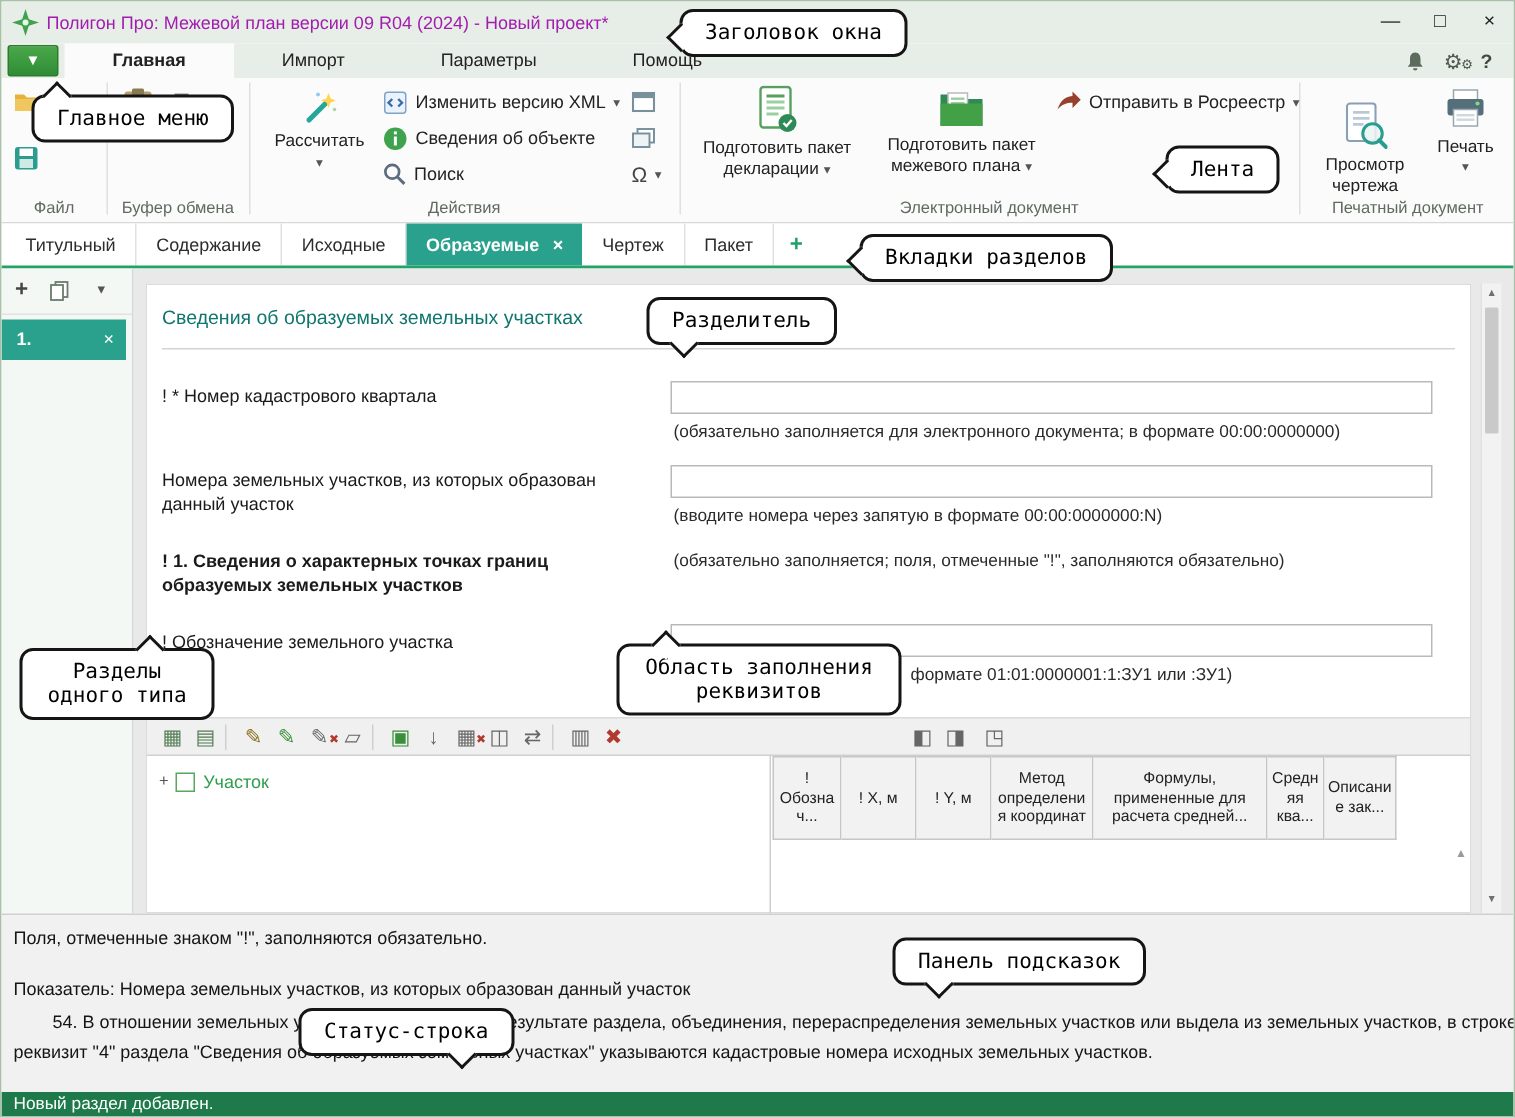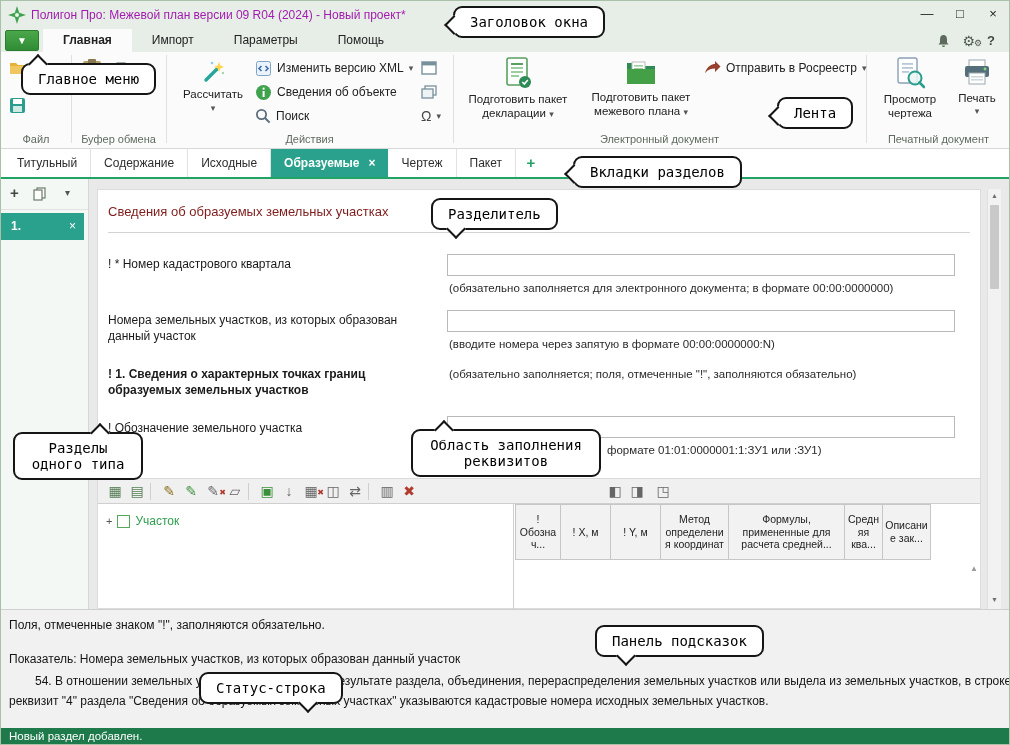--- a/index.html
+++ b/index.html
@@ -9,21 +9,21 @@
 
   
   .titlebar{position:absolute;left:0;top:0;width:100%;height:28px;background:#e7eee7;}
   .title-text{position:absolute;left:30px;top:7px;font-size:12px;color:#a21caf;white-space:nowrap;}
   .win-controls{position:absolute;right:8px;top:5px;display:flex;gap:17px;}
   .win-btn{font-size:13px;color:#222;width:16px;text-align:center;cursor:default;}
   .menubar{position:absolute;left:0;top:28px;width:100%;height:23px;background:#e7eee7;}
   .file-btn{position:absolute;left:4px;top:1px;width:34px;height:21px;background:linear-gradient(#4aa84a,#2f8c35);
             border:1px solid #2a7c2e;border-radius:2px;color:#fff;text-align:center;line-height:20px;font-size:10px;box-sizing:border-box;}
   .mtabs{position:absolute;left:42px;top:0;display:flex;height:23px;}
-  .mtab{padding:0 20px;line-height:23px;font-size:12px;color:#222;}
+  .mtab{padding:0 32px;line-height:23px;font-size:12px;color:#222;}
   .mtab.active{background:#fbfbfb;font-weight:bold;}
   .mb-right{position:absolute;right:14px;top:3px;display:flex;gap:12px;align-items:center;height:17px;}
   .gear-g{font-size:14px;color:#4e5b4e;line-height:16px;position:relative;}
   .gear-small{position:absolute;right:-7px;bottom:-2px;font-size:9px;color:#4e5b4e;}
   .help-g{font-size:13px;font-weight:bold;color:#3f4b3f;}
 
   
   .ribbon{position:absolute;left:0;top:51px;width:100%;height:97px;background:#fbfbfb;border-bottom:1px solid #d8d8d8;box-sizing:border-box;}
   .rdiv{position:absolute;top:3px;height:88px;width:1px;background:#e0e0e0;}
   .rglabel{position:absolute;bottom:3px;font-size:11px;color:#5f6b5f;text-align:center;white-space:nowrap;}
@@ -45,21 +45,21 @@
   .workspace{position:absolute;left:88px;top:178px;width:922px;height:430px;background:#e9e9e9;}
   .sidebar{position:absolute;left:0;top:178px;width:88px;height:430px;background:#f4f8f4;border-right:1px solid #d6d6d6;box-sizing:border-box;}
   .sb-plus{position:absolute;left:9px;top:5px;font-size:15px;font-weight:bold;color:#454545;}
   .sb-caret{position:absolute;left:64px;top:8px;font-size:10px;color:#555;}
   .sb-divider{position:absolute;left:0;top:30px;width:100%;height:1px;background:#e2e2e2;}
   .sb-item{position:absolute;left:0;top:34px;width:83px;height:27px;background:#2aa18c;color:#fff;}
   .sb-item .num{position:absolute;left:10px;top:6px;font-size:12px;font-weight:bold;}
   .sb-item .x{position:absolute;right:8px;top:6px;font-size:12px;}
 
   .panel{position:absolute;left:96px;top:188px;width:884px;height:420px;background:#fff;border:1px solid #dcdcdc;box-sizing:border-box;}
-  .p-title{position:absolute;left:10px;top:14px;font-size:13px;color:#7f1d1d;white-space:nowrap;}
+  .p-title{position:absolute;left:10px;top:14px;font-size:13px;color:#0f766e;white-space:nowrap;}
   .p-hline{position:absolute;left:10px;top:42px;width:862px;height:1px;background:#d3d3d3;}
   .flabel{position:absolute;left:10px;width:332px;font-size:12px;color:#1a1a1a;line-height:1.35;}
   .fld{position:absolute;left:349px;width:508px;height:22px;border:1px solid #b9b9b9;background:#fff;
        box-sizing:border-box;font-size:12px;padding:0 4px;font-family:"Liberation Sans",sans-serif;}
   .fhint{position:absolute;font-size:11.5px;color:#2a2a2a;white-space:nowrap;}
 
   .ftoolbar{position:absolute;left:0;top:288px;width:882px;height:26px;background:#f0f0f0;
             border-top:1px solid #dadada;border-bottom:1px solid #cfcfcf;box-sizing:border-box;}
   .tbi{position:absolute;top:3px;width:18px;height:18px;text-align:center;font-size:14px;line-height:18px;}
   .tbi .sub{position:absolute;right:-4px;bottom:-2px;font-size:8px;color:#b03a2e;}
@@ -242,21 +242,21 @@
     </div>
     <div class="rrow" style="left:702px;top:6px">
       <svg width="18" height="16" viewBox="0 0 18 16">
         <path d="M2 13 C4 6 9 4 12 4 L12 1 L17.5 6.5 L12 12 L12 8.5 C8 8.5 5 9.5 2 13 Z" fill="#97402e"></path>
       </svg>
       <span>Отправить в Росреестр</span>
       <span class="caret">▾</span>
     </div>
     <div class="rglabel" style="left:452px;width:413px">Электронный документ</div>
 
-    <div class="rbtn-big" style="left:870px;top:3px;width:78px">
+    <div class="rbtn-big" style="left:870px;top:14px;width:78px">
       <svg width="30" height="32" viewBox="0 0 30 32" style="margin:2px 0 3px">
         <rect x="3" y="1" width="19" height="25" rx="2" fill="#fff" stroke="#8aa0b5" stroke-width="1.4"></rect>
         <rect x="7" y="6" width="11" height="1.8" fill="#b9c8d6"></rect>
           <rect x="7" y="10" width="11" height="1.8" fill="#b9c8d6"></rect>
           <rect x="7" y="14" width="7" height="1.8" fill="#b9c8d6"></rect>
         <circle cx="20" cy="21" r="6.5" fill="#eaf5f2" fill-opacity="0.85" stroke="#2a9d8f" stroke-width="2"></circle>
         <line x1="24.5" y1="25.5" x2="29" y2="30" stroke="#2a9d8f" stroke-width="2.6" stroke-linecap="round"></line>
       </svg>
       <span class="lblwrap">Просмотр чертежа</span>
     </div>

